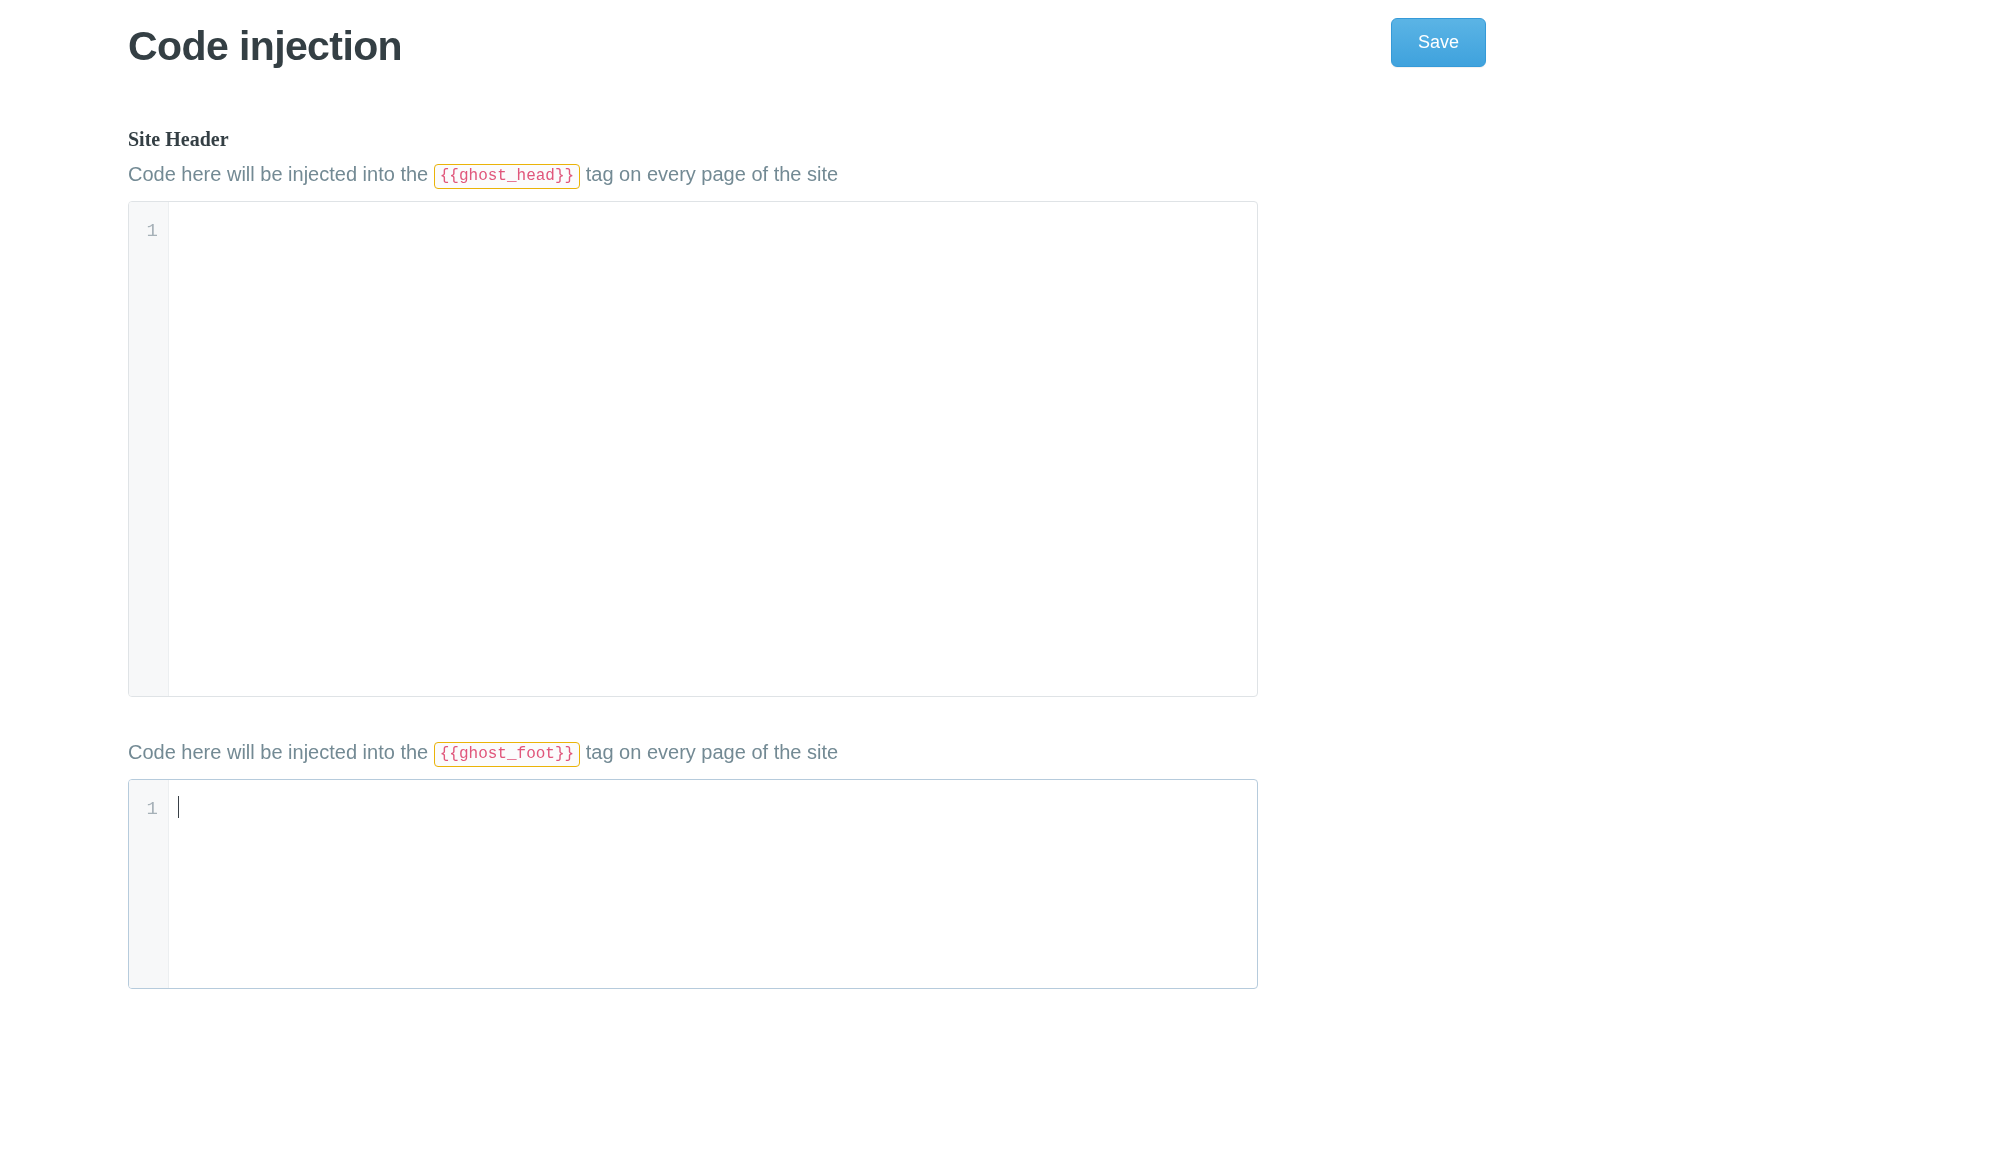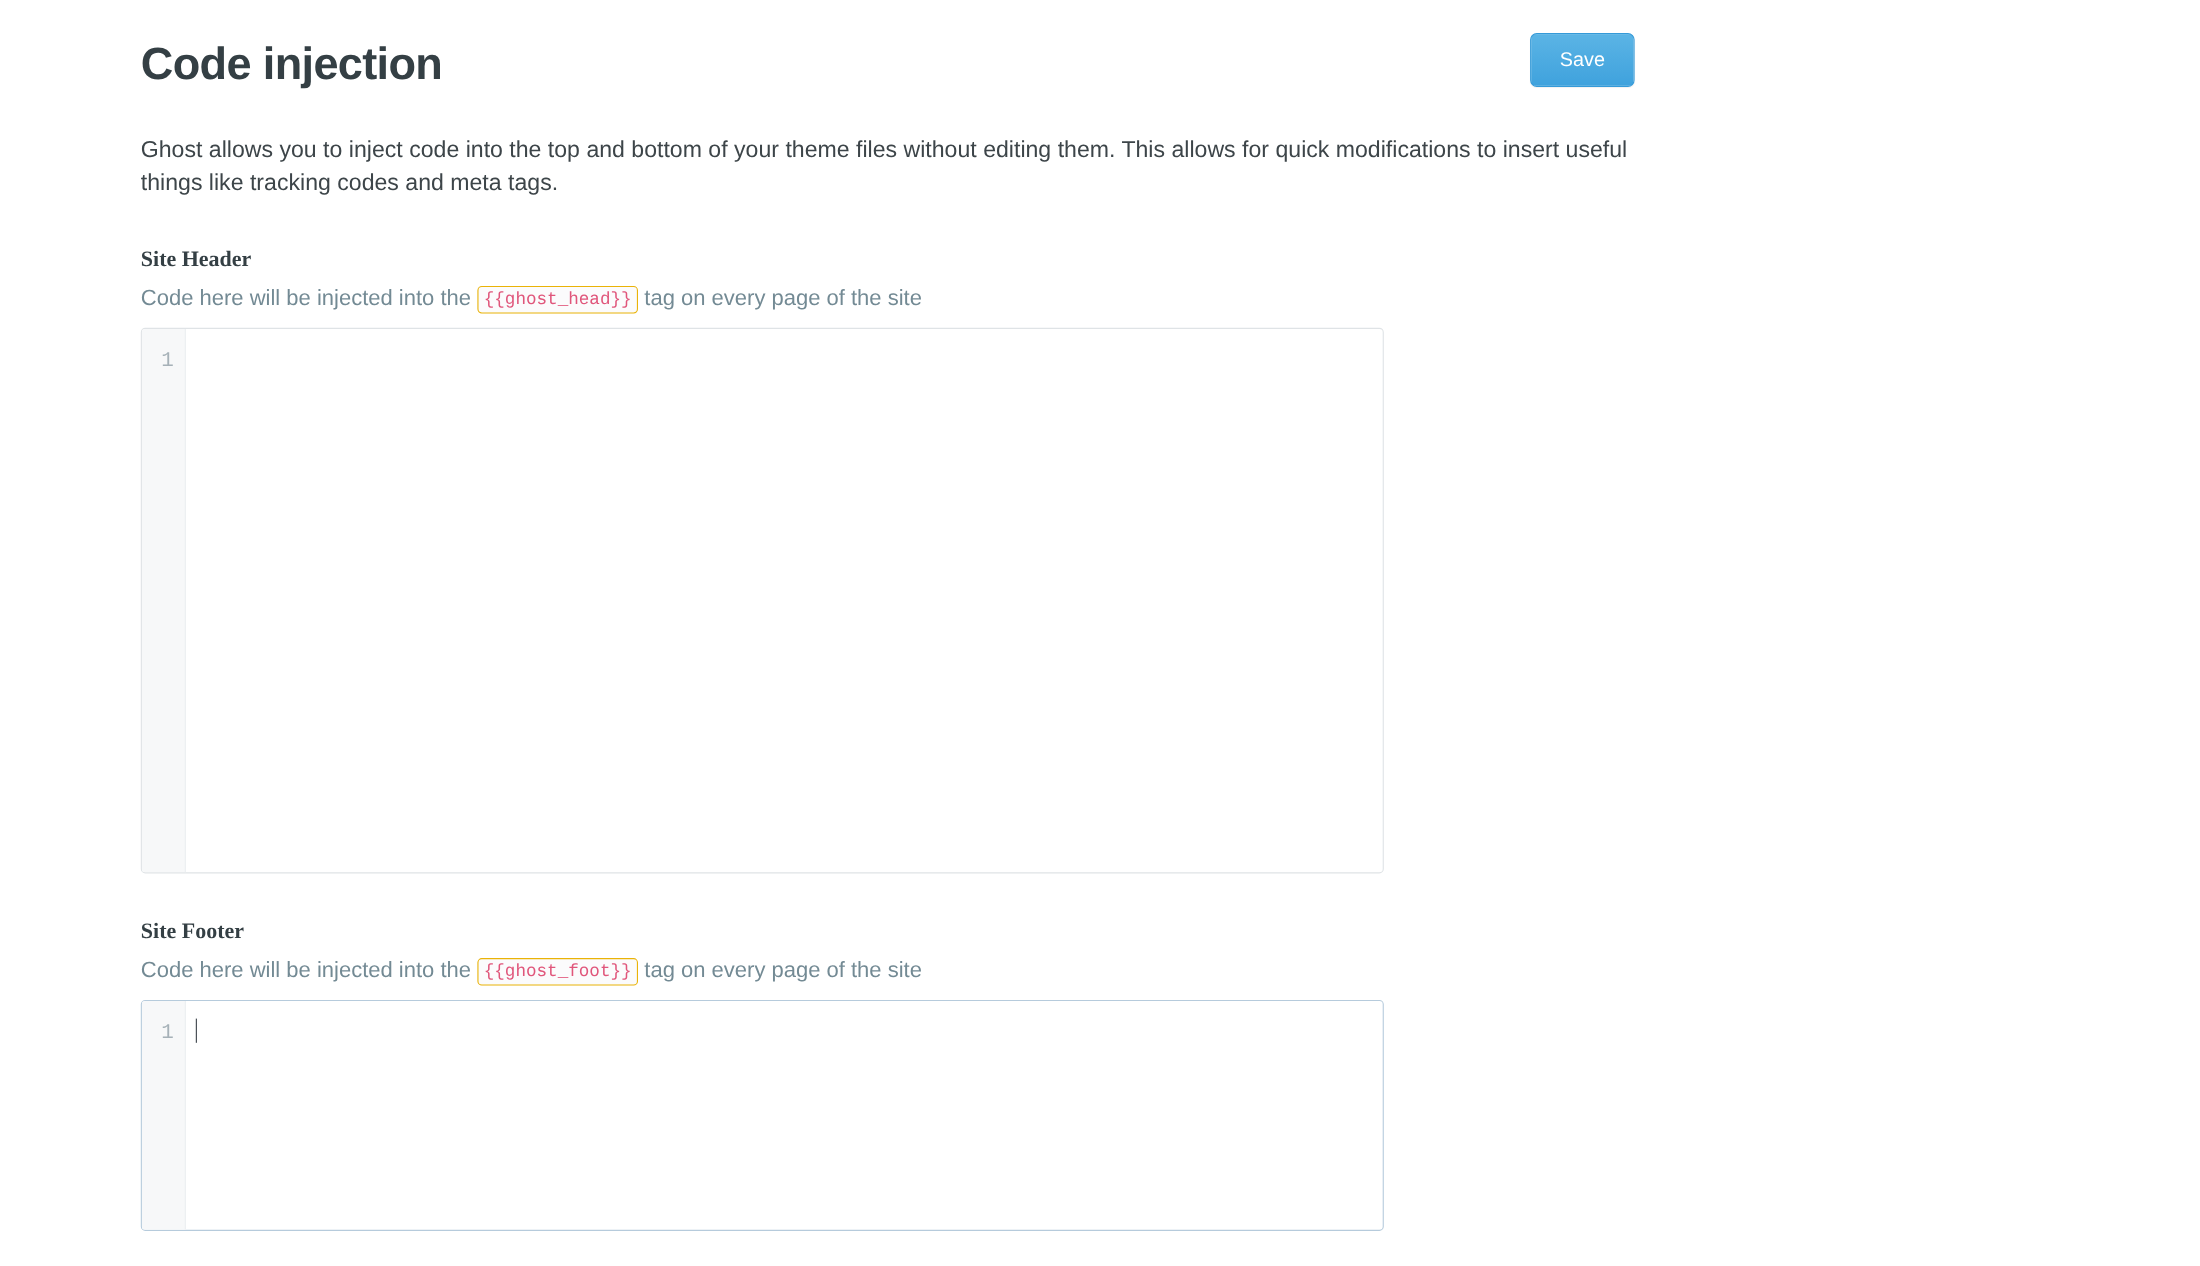--- a/index.html
+++ b/index.html
@@ -13,21 +13,21 @@
   body {
     font-family: "Liberation Sans", sans-serif;
     color: #394047;
     -webkit-font-smoothing: antialiased;
   }
   .page {
     position: relative;
     width: 1614px;
     height: 1151px;
     box-sizing: border-box;
-    padding: 12px 128px 0 128px;
+    padding: 0 128px 0 128px;
   }
   .header-row {
     display: flex;
     align-items: flex-start;
     justify-content: space-between;
     padding-top: 18px;
     height: 86px;
     box-sizing: border-box;
   }
   .page-title {
@@ -141,41 +141,39 @@
 </head>
 <body>
 
 <div class="page">
 
   <div class="header-row">
     <h1 class="page-title">Code injection</h1>
     <button class="save-button">Save</button>
   </div>
 
-  <p class="intro">Ghost allows you to inject code into the top and bottom of your theme files without editing them. This allows for quick modifications to insert useful things like tracking codes and meta tags.</p>
 
   <div class="section">
     <div class="section-title">Site Header</div>
     <div class="section-desc">
       <span>Code here will be injected into the</span>
       <span class="code-token">{{ghost_head}}</span>
       <span>tag on every page of the site</span>
     </div>
     <div class="editor editor-header">
       <div class="gutter">
         <div class="line-no">1</div>
       </div>
       <div class="code-area">
         <div class="code-line"></div>
       </div>
     </div>
   </div>
 
   <div class="section">
-    <div class="section-title">Site Footer</div>
     <div class="section-desc">
       <span>Code here will be injected into the</span>
       <span class="code-token">{{ghost_foot}}</span>
       <span>tag on every page of the site</span>
     </div>
     <div class="editor editor-footer focused">
       <div class="gutter">
         <div class="line-no">1</div>
       </div>
       <div class="code-area">

